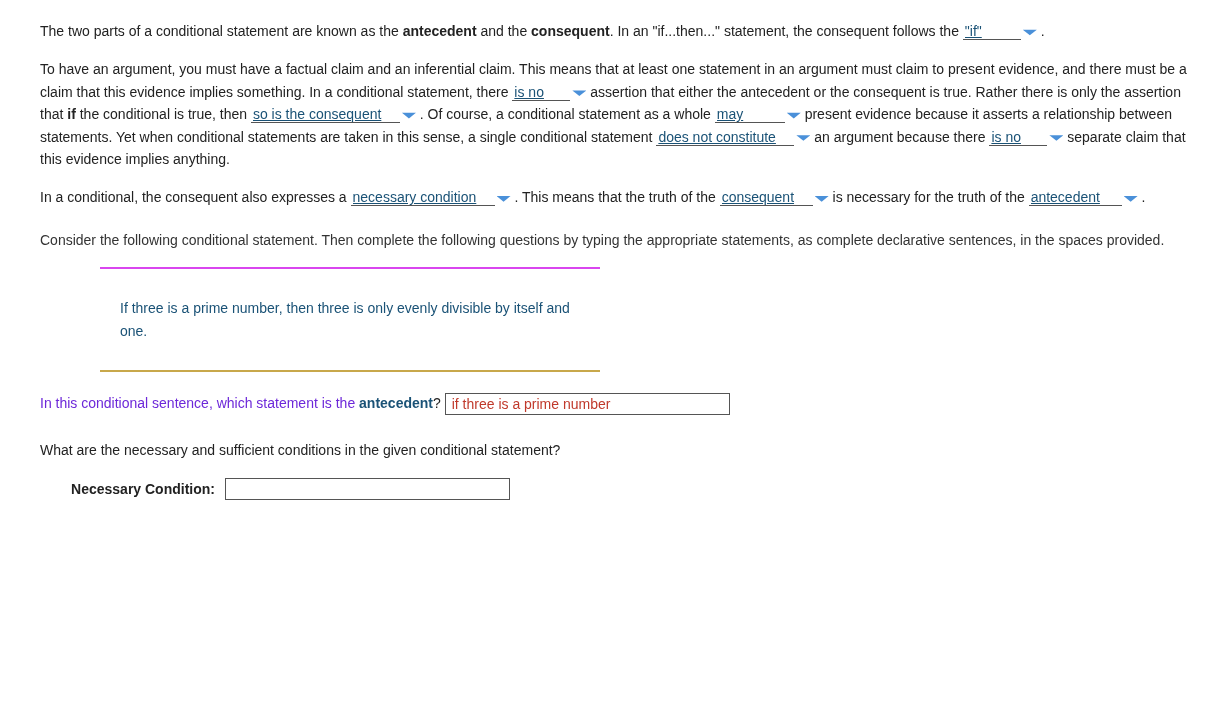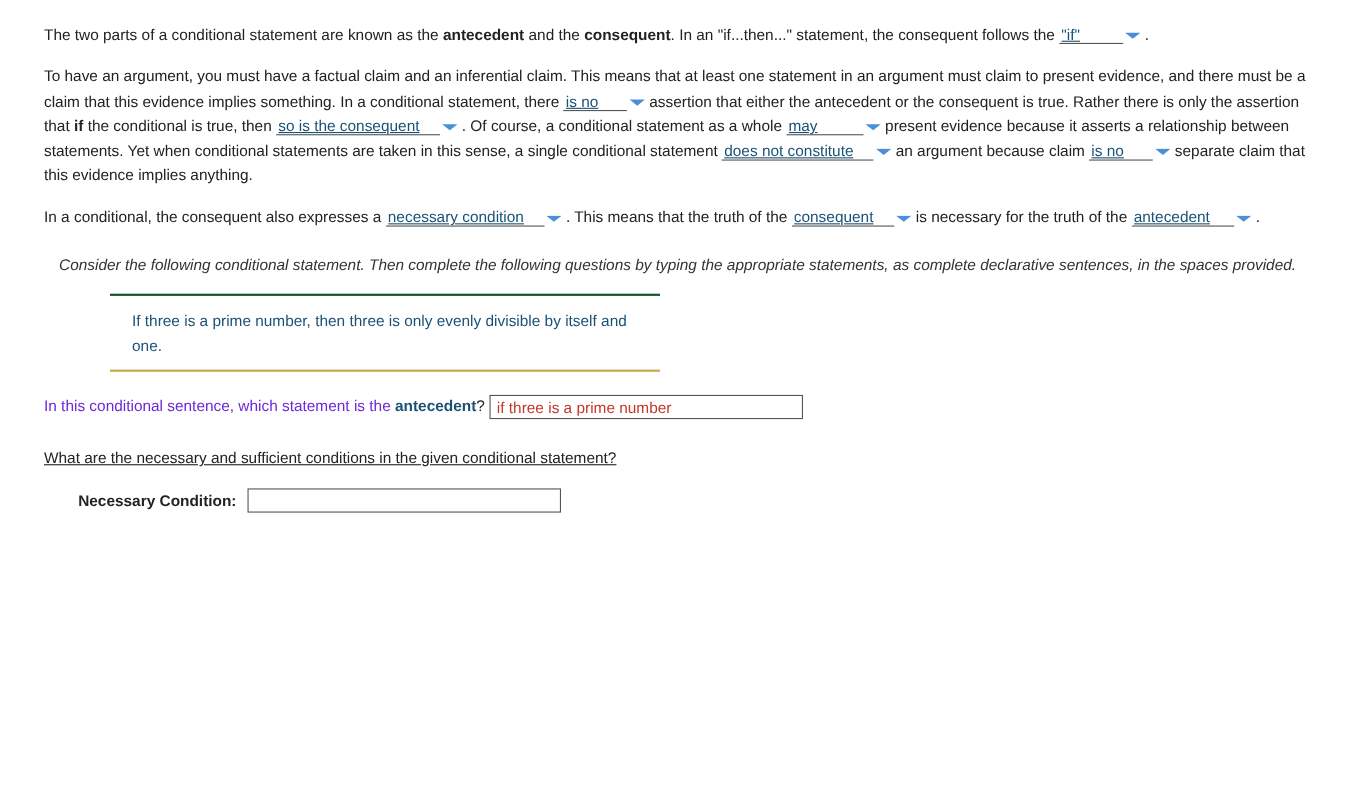--- a/index.html
+++ b/index.html
@@ -39,29 +39,27 @@
       height: 14px;
       background: #4a90d9;
       clip-path: polygon(0 30%, 50% 70%, 100% 30%);
       margin-left: 2px;
       vertical-align: middle;
       pointer-events: none;
       position: relative;
       top: 1px;
     }
     .italic-block {
-      font-style: italic;
       margin: 20px 0 16px 0;
       color: #333;
-      text-align: center;
     }
     .conditional-box {
-      border-top: 2px solid #14532d;
+      border-top: 2px solid #d946ef;
       border-bottom: 2px solid #c8a84b;
-      padding: 11px 20px;
+      padding: 28px 20px;
       margin: 10px 0 20px 60px;
       color: #1a5276;
       font-size: 14px;
       max-width: 500px;
     }
     .question-block {
       margin: 16px 0 10px 0;
     }
     .question-block .label-text {
       color: #6d28d9;
@@ -155,21 +153,21 @@
   <span> present evidence because it asserts a relationship between statements. Yet when conditional statements are taken in this sense, a single conditional statement </span>
   <span class="inline-select-wrap">
     <select class="inline-select">
       <option>does not constitute</option>
       <option>does constitute</option>
       <option>may constitute</option>
       <option>cannot constitute</option>
     </select>
     <span class="dropdown-arrow"></span>
   </span>
-  <span> an argument because claim </span>
+  <span> an argument because there </span>
   <span class="inline-select-wrap">
     <select class="inline-select">
       <option>is no</option>
       <option>is an</option>
       <option>is one</option>
       <option>is a</option>
     </select>
     <span class="dropdown-arrow"></span>
   </span>
   <span> separate claim that this evidence implies anything.</span>
@@ -213,21 +211,21 @@
 
 <div class="conditional-box">
   <span>If three is a prime number, then three is only evenly divisible by itself and one.</span>
 </div>
 
 <div class="question-block">
   <span class="label-text">In this conditional sentence, which statement is the </span><strong class="bold">antecedent</strong><span>?</span>
   <input class="answer-input" type="text" value="if three is a prime number" style="">
 </div>
 
-<div class="question-block" style="margin-top:24px;text-decoration:underline;">
+<div class="question-block" style="margin-top:24px;">
   <span>What are the necessary and sufficient conditions in the given conditional statement?</span>
 </div>
 
 <div class="conditions-block" style="margin-top:16px;">
   <div class="condition-row">
     <span class="condition-label">Necessary Condition:</span>
     <input class="condition-input" type="text" value="" style="">
   </div>
 </div>
 

